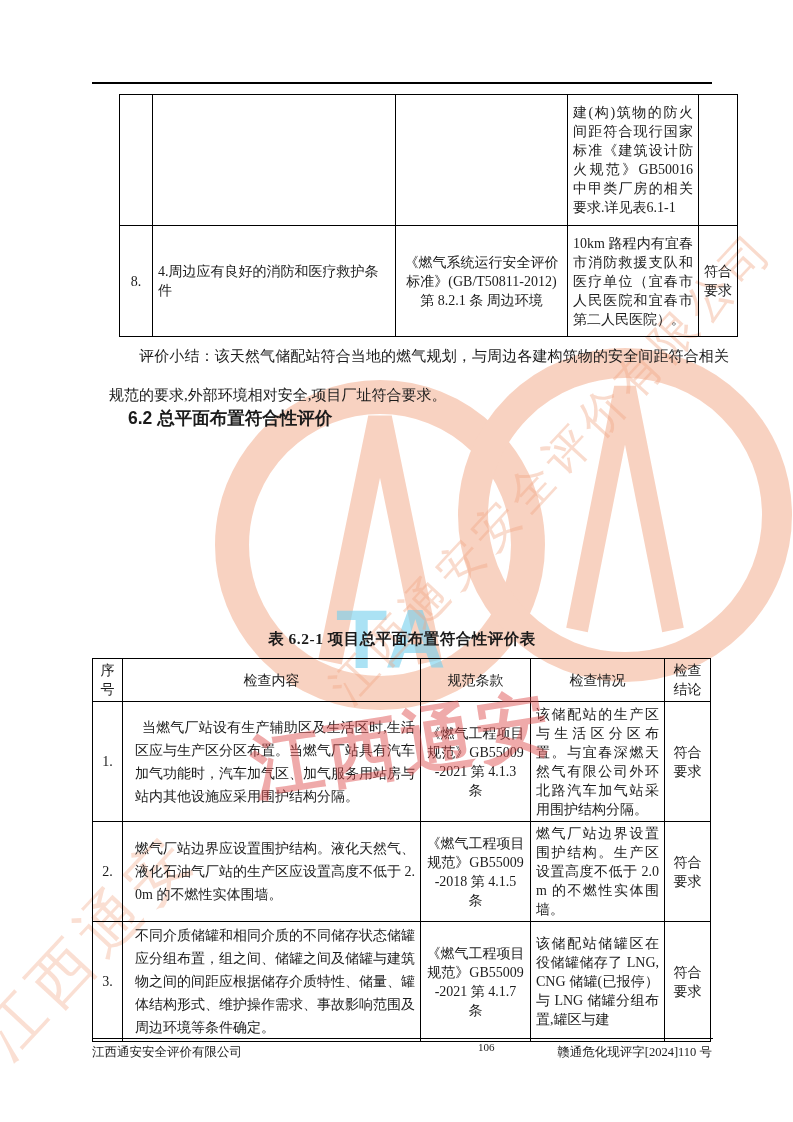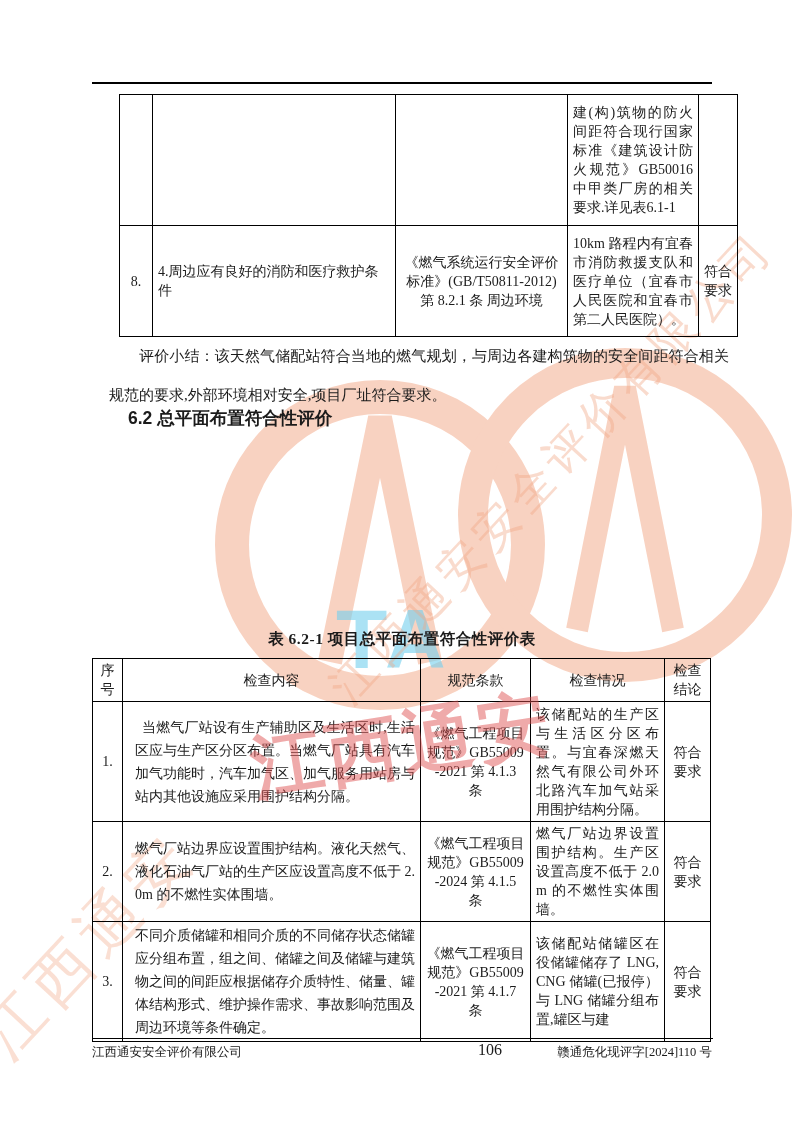--- a/index.html
+++ b/index.html
@@ -67,21 +67,21 @@
     font-size: 15.5px; font-weight: bold; text-align: center;
     letter-spacing: 0.5px;
   }
 
   
   .footer-rule {
     left: 92px; top: 1038px; width: 621px; height: 0;
     border-top: 1.5px solid #000;
   }
   .footer-left  { left: 92px;  top: 1044px; font-size: 12.5px; }
-  .footer-page  { left: 478px; top: 1041px; font-size: 16px; }
+  .footer-page  { left: 478px; top: 1041px; font-size: 11px; }
   .footer-right { top: 1044px; right: 81px; font-size: 12.5px; }
 
   
   .wm-svg { left: 0; top: 0; z-index: 0; pointer-events: none; }
   .content-layer { position: absolute; left: 0; top: 0; width: 793px; height: 1122px; z-index: 1; }
   .wm-red {
     left: 250px; top: 698px; z-index: 2; pointer-events: none;
     font-family: "Liberation Sans", "DejaVu Sans", sans-serif;
     font-size: 72px; font-weight: bold; letter-spacing: 4px;
     color: rgba(221, 78, 78, 0.48);
@@ -161,21 +161,21 @@
       <tr style="height:120px">
         <td class="c">1.</td>
         <td class="j content-cell">当燃气厂站设有生产辅助区及生活区时,生活区应与生产区分区布置。当燃气厂站具有汽车加气功能时，汽车加气区、加气服务用站房与站内其他设施应采用围护结构分隔。</td>
         <td class="c">《燃气工程项目规范》GB55009-2021 第 4.1.3 条</td>
         <td class="j">该储配站的生产区与生活区分区布置。与宜春深燃天然气有限公司外环北路汽车加气站采用围护结构分隔。</td>
         <td class="c">符合要求</td>
       </tr>
       <tr style="height:90px">
         <td class="c">2.</td>
         <td class="j content-cell no-indent">燃气厂站边界应设置围护结构。液化天然气、液化石油气厂站的生产区应设置高度不低于 2.0m 的不燃性实体围墙。</td>
-        <td class="c">《燃气工程项目规范》GB55009-2024 第 4.1.5 条</td>
+        <td class="c">《燃气工程项目规范》GB55009-2018 第 4.1.5 条</td>
         <td class="j">燃气厂站边界设置围护结构。生产区设置高度不低于 2.0m 的不燃性实体围墙。</td>
         <td class="c">符合要求</td>
       </tr>
       <tr style="height:120px">
         <td class="c">3.</td>
         <td class="j content-cell no-indent">不同介质储罐和相同介质的不同储存状态储罐应分组布置，组之间、储罐之间及储罐与建筑物之间的间距应根据储存介质特性、储量、罐体结构形式、维护操作需求、事故影响范围及周边环境等条件确定。</td>
         <td class="c">《燃气工程项目规范》GB55009-2021 第 4.1.7 条</td>
         <td class="j">该储配站储罐区在役储罐储存了 LNG,CNG 储罐(已报停）与 LNG 储罐分组布置,罐区与建</td>
         <td class="c">符合要求</td>
       </tr>

